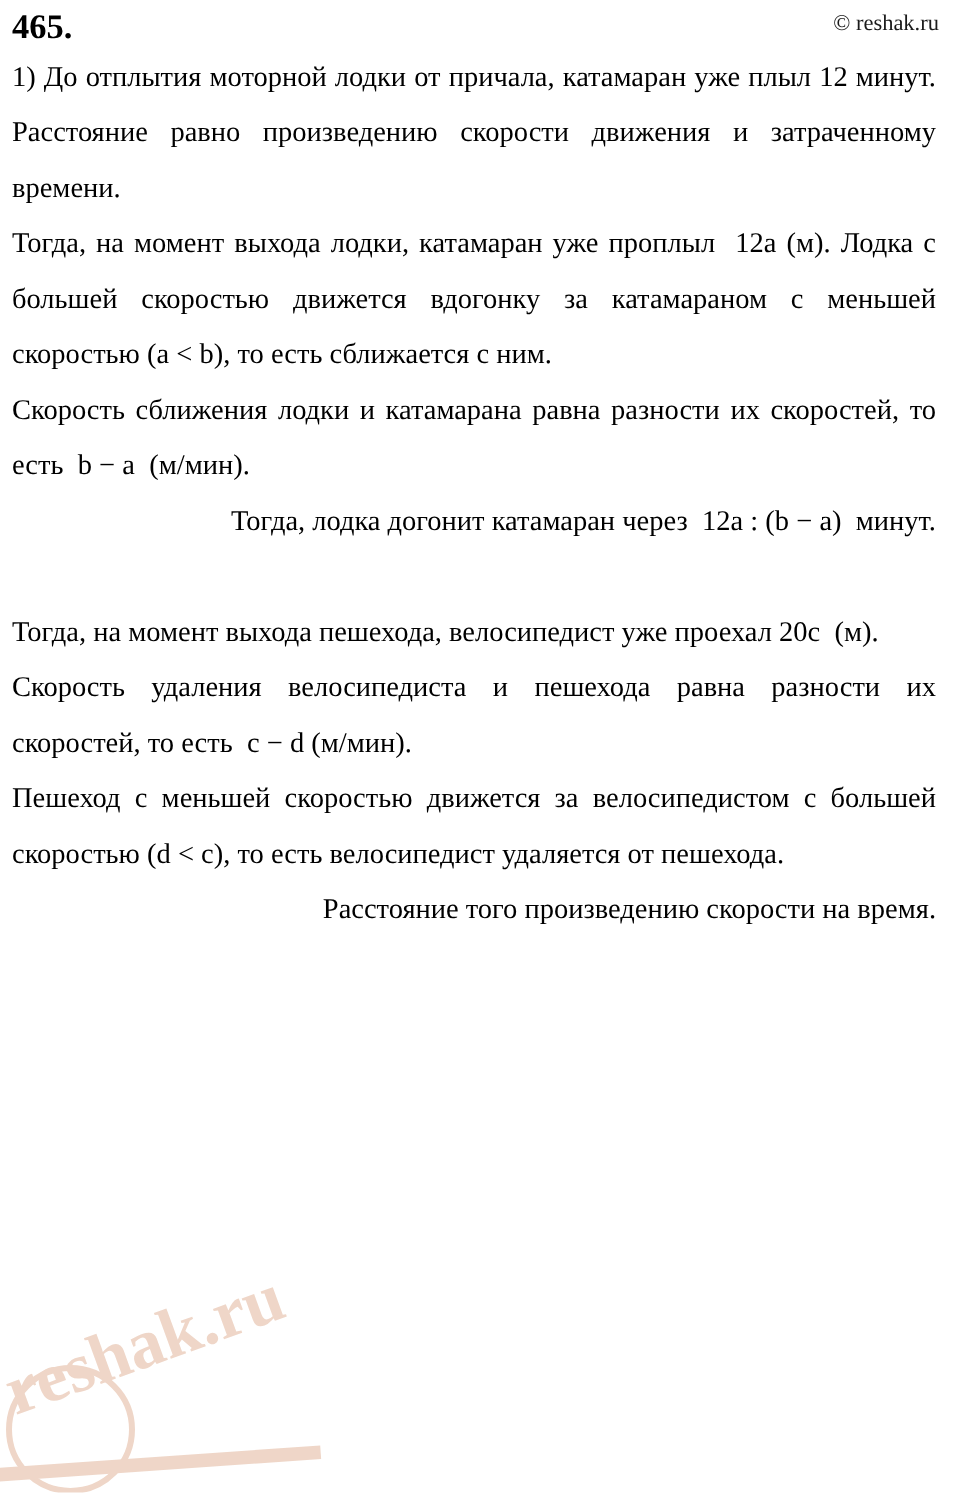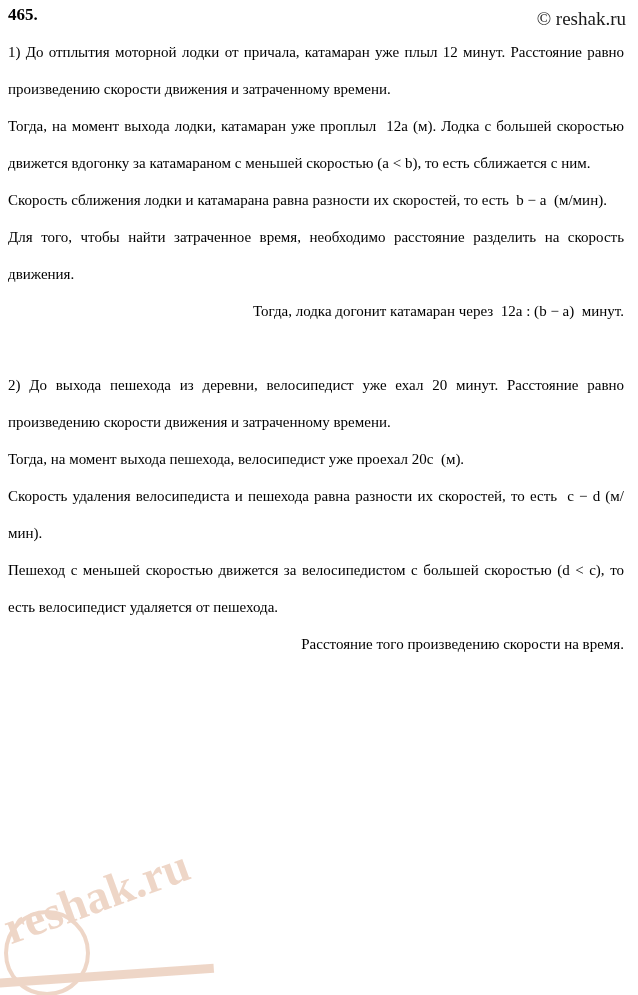--- a/index.html
+++ b/index.html
@@ -23,38 +23,38 @@
     padding: 6px 8px 0 6px;
   }
   .header-row {
     display: flex;
     align-items: flex-start;
     justify-content: space-between;
     margin-bottom: 4px;
   }
   .task-number {
     font-family: "Liberation Serif", serif;
-    font-size: 17px;
+    font-size: 23px;
     font-weight: bold;
     line-height: 1;
     padding-left: 2px;
   }
   .copyright {
     font-family: "Liberation Serif", serif;
-    font-size: 19px;
+    font-size: 15px;
     color: #1a1a1a;
     display: flex;
     align-items: center;
     gap: 4px;
     padding-top: 2px;
     padding-right: 4px;
   }
   p.para {
     margin: 0 0 0 0;
-    font-size: 15px;
+    font-size: 19px;
     line-height: 37px;
     text-align: justify;
     text-justify: inter-word;
     padding: 0 6px 0 2px;
   }
   p.para.nojust {
     text-align: right;
   }
   .gap {
     height: 37px;
@@ -123,33 +123,27 @@
   </p>
 
   <p class="para">
     Тогда, на момент выхода лодки, катамаран уже проплыл&nbsp; <span class="math">12a</span> (м). Лодка с большей скоростью движется вдогонку за катамараном с меньшей скоростью (<span class="math">a</span> &lt; <span class="math">b</span>), то есть сближается с ним.
   </p>
 
   <p class="para">
     Скорость сближения лодки и катамарана равна разности их скоростей, то есть&nbsp; <span class="math">b</span> − <span class="math">a</span>&nbsp; (м/мин).
   </p>
 
-  <p class="para">
-    Для того, чтобы найти затраченное время, необходимо расстояние разделить на скорость движения.
-  </p>
 
   <p class="para nojust">
     Тогда, лодка догонит катамаран через&nbsp; <span class="math">12a</span> : (<span class="math">b</span> − <span class="math">a</span>)&nbsp; минут.
   </p>
 
   <div class="gap"></div>
 
-  <p class="para">
-    2) До выхода пешехода из деревни, велосипедист уже ехал 20 минут. Расстояние равно произведению скорости движения и затраченному времени.
-  </p>
 
   <p class="para">
     Тогда, на момент выхода пешехода, велосипедист уже проехал <span class="math">20c</span>&nbsp; (м).
   </p>
 
   <p class="para">
     Скорость удаления велосипедиста и пешехода равна разности их скоростей, то есть&nbsp; <span class="math">c</span> − <span class="math">d</span> (м/мин).
   </p>
 
   <p class="para">

